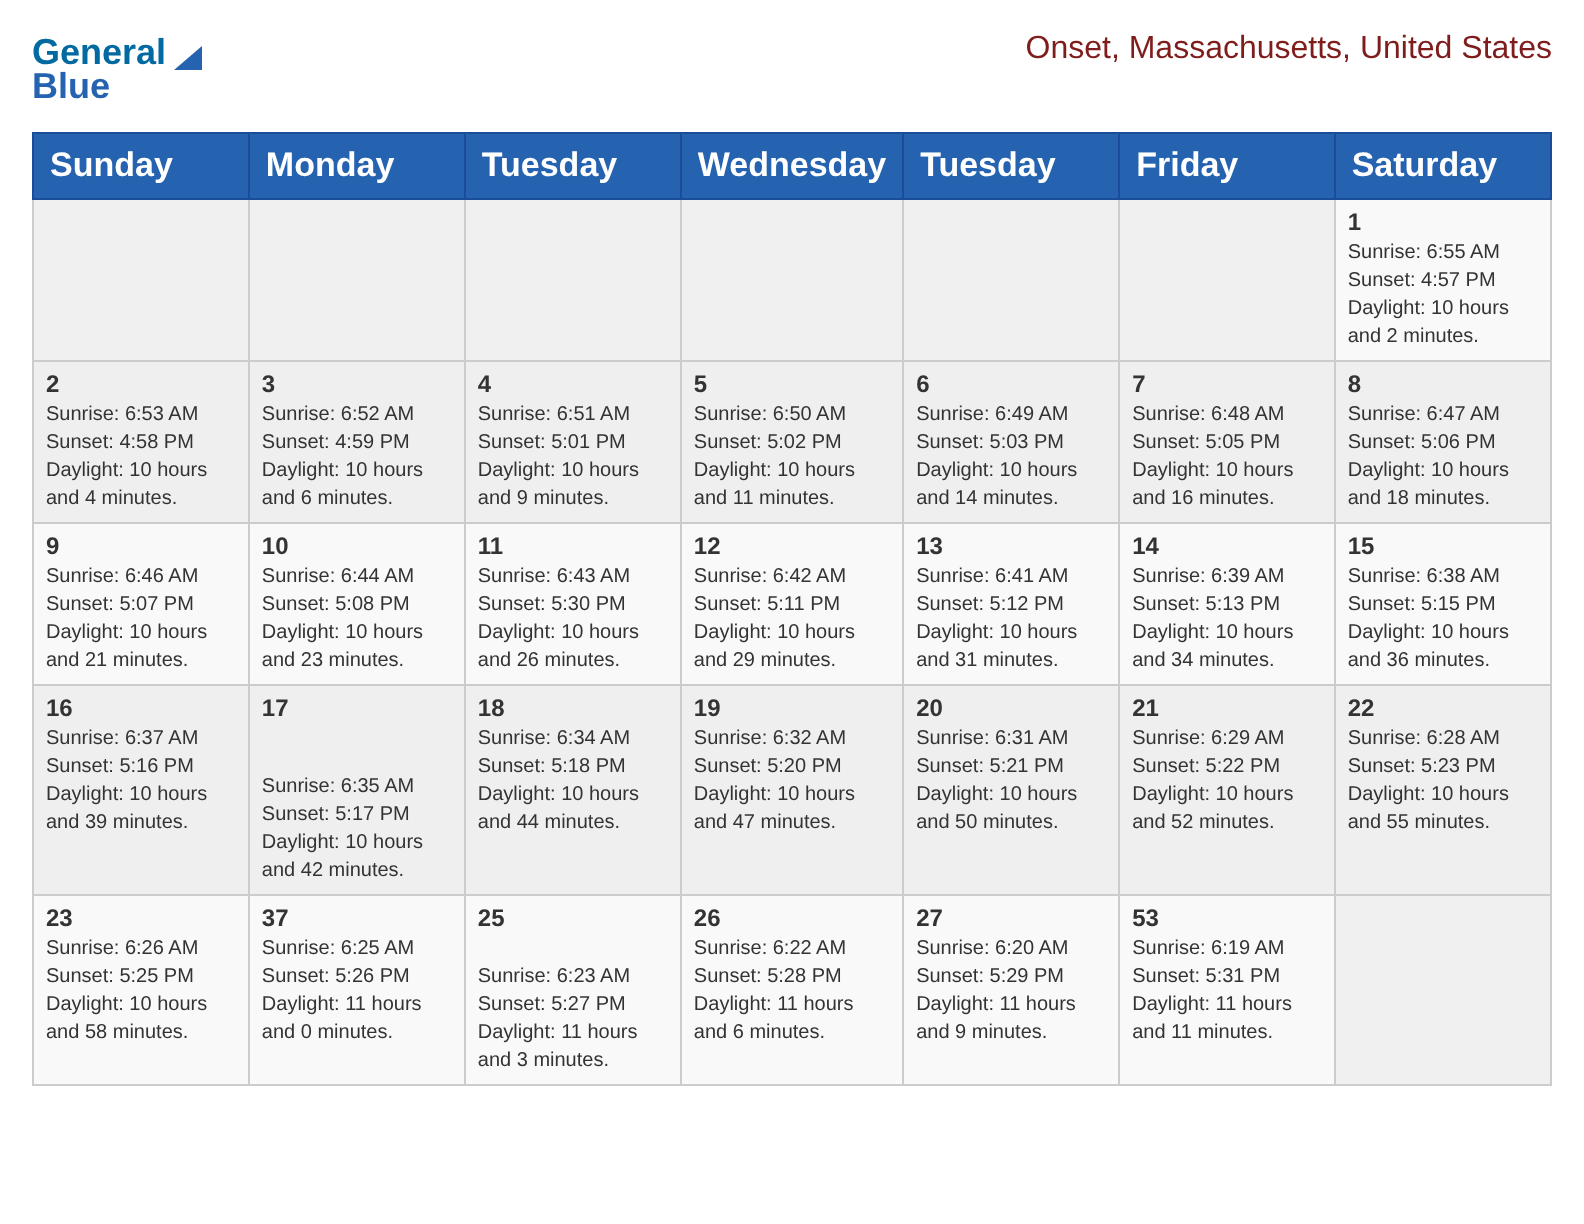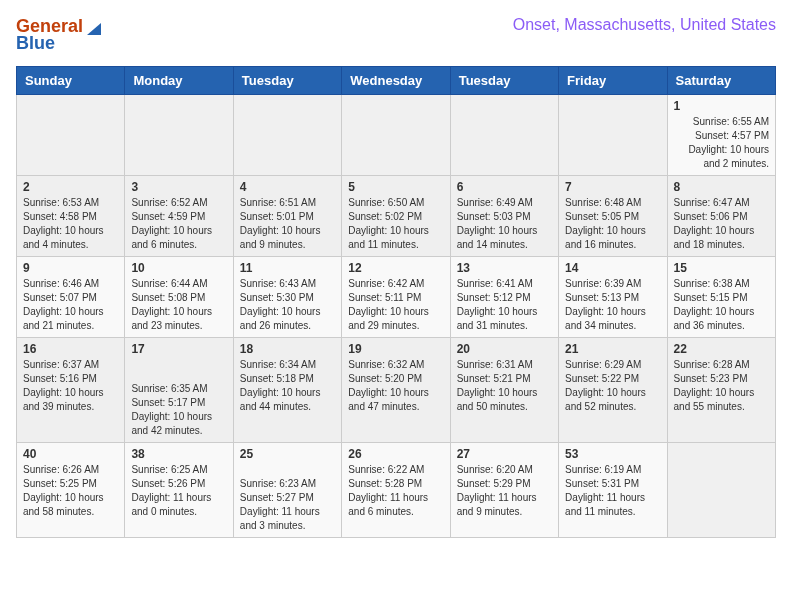--- a/index.html
+++ b/index.html
@@ -28,32 +28,32 @@
     .title-block {
       text-align: right;
     }
     .title-block h1 {
       font-size: 32px;
       font-weight: bold;
       color: #222;
     }
     .title-block h2 {
       font-size: 16px;
-      color: #8b5cf6;
+      color: #7f1d1d;
       font-weight: normal;
     }
     .calendar {
       width: 100%;
       border-collapse: collapse;
       border: 1px solid #ccc;
     }
     .calendar thead tr th {
       background-color: #2563b0;
       color: #fff;
-      font-size: 13px;
+      font-size: 17px;
       padding: 6px 8px;
       text-align: left;
       border: 1px solid #1a4e9a;
     }
     .calendar tbody tr td {
       vertical-align: top;
       border: 1px solid #ccc;
       padding: 4px 6px;
       font-size: 10.5px;
       color: #333;
@@ -81,21 +81,21 @@
     .empty-cell {
       background: #f0f0f0 !important;
     }
   </style>
 </head>
 <body>
 
 <div class="header">
   <div class="logo">
     <div class="logo-line">
-      <span style="font-size:18px;font-weight:bold;color:#c2410c;">General</span>
+      <span style="font-size:18px;font-weight:bold;color:#0369a1;">General</span>
       <svg width="18" height="18" viewBox="0 0 18 18" style="margin-left:2px;margin-top:2px;">
         <polygon points="2,16 16,16 16,4" fill="#2563b0"></polygon>
       </svg>
     </div>
     <span style="font-size:18px;font-weight:bold;color:#2563b0;margin-top:-4px;">Blue</span>
   </div>
   <div class="title-block">
     <h2>Onset, Massachusetts, United States</h2>
   </div>
 </div>
@@ -115,21 +115,21 @@
   <tbody id="calendar-body">
   <tr>
         <td class="empty-cell"></td>
         <td class="empty-cell"></td>
         <td class="empty-cell"></td>
         <td class="empty-cell"></td>
         <td class="empty-cell"></td>
         <td class="empty-cell"></td>
         <td>
           <span class="day-num">1</span>
-          <div class="day-info" style="white-space: pre-line; text-align: right;">Sunrise: 6:55 AM
+          <div class="day-info" style="white-space: pre-line;">Sunrise: 6:55 AM
 Sunset: 4:57 PM
 Daylight: 10 hours
 and 2 minutes.</div>
         </td>
       </tr>
       <tr>
         <td>
           <span class="day-num">2</span>
           <div class="day-info" style="white-space: pre-line;">Sunrise: 6:53 AM
 Sunset: 4:58 PM
@@ -276,28 +276,28 @@
         <td>
           <span class="day-num">22</span>
           <div class="day-info" style="white-space: pre-line;">Sunrise: 6:28 AM
 Sunset: 5:23 PM
 Daylight: 10 hours
 and 55 minutes.</div>
         </td>
       </tr>
       <tr>
         <td>
-          <span class="day-num">40</span>
+          <span class="day-num">23</span>
           <div class="day-info" style="white-space: pre-line;">Sunrise: 6:26 AM
 Sunset: 5:25 PM
 Daylight: 10 hours
 and 58 minutes.</div>
         </td>
         <td>
-          <span class="day-num">38</span>
+          <span class="day-num">37</span>
           <div class="day-info" style="white-space: pre-line;">Sunrise: 6:25 AM
 Sunset: 5:26 PM
 Daylight: 11 hours
 and 0 minutes.</div>
         </td>
         <td>
           <span class="day-num">25</span>
           <div class="day-info" style="white-space: pre-line; margin-top: 16px;">Sunrise: 6:23 AM
 Sunset: 5:27 PM
 Daylight: 11 hours

